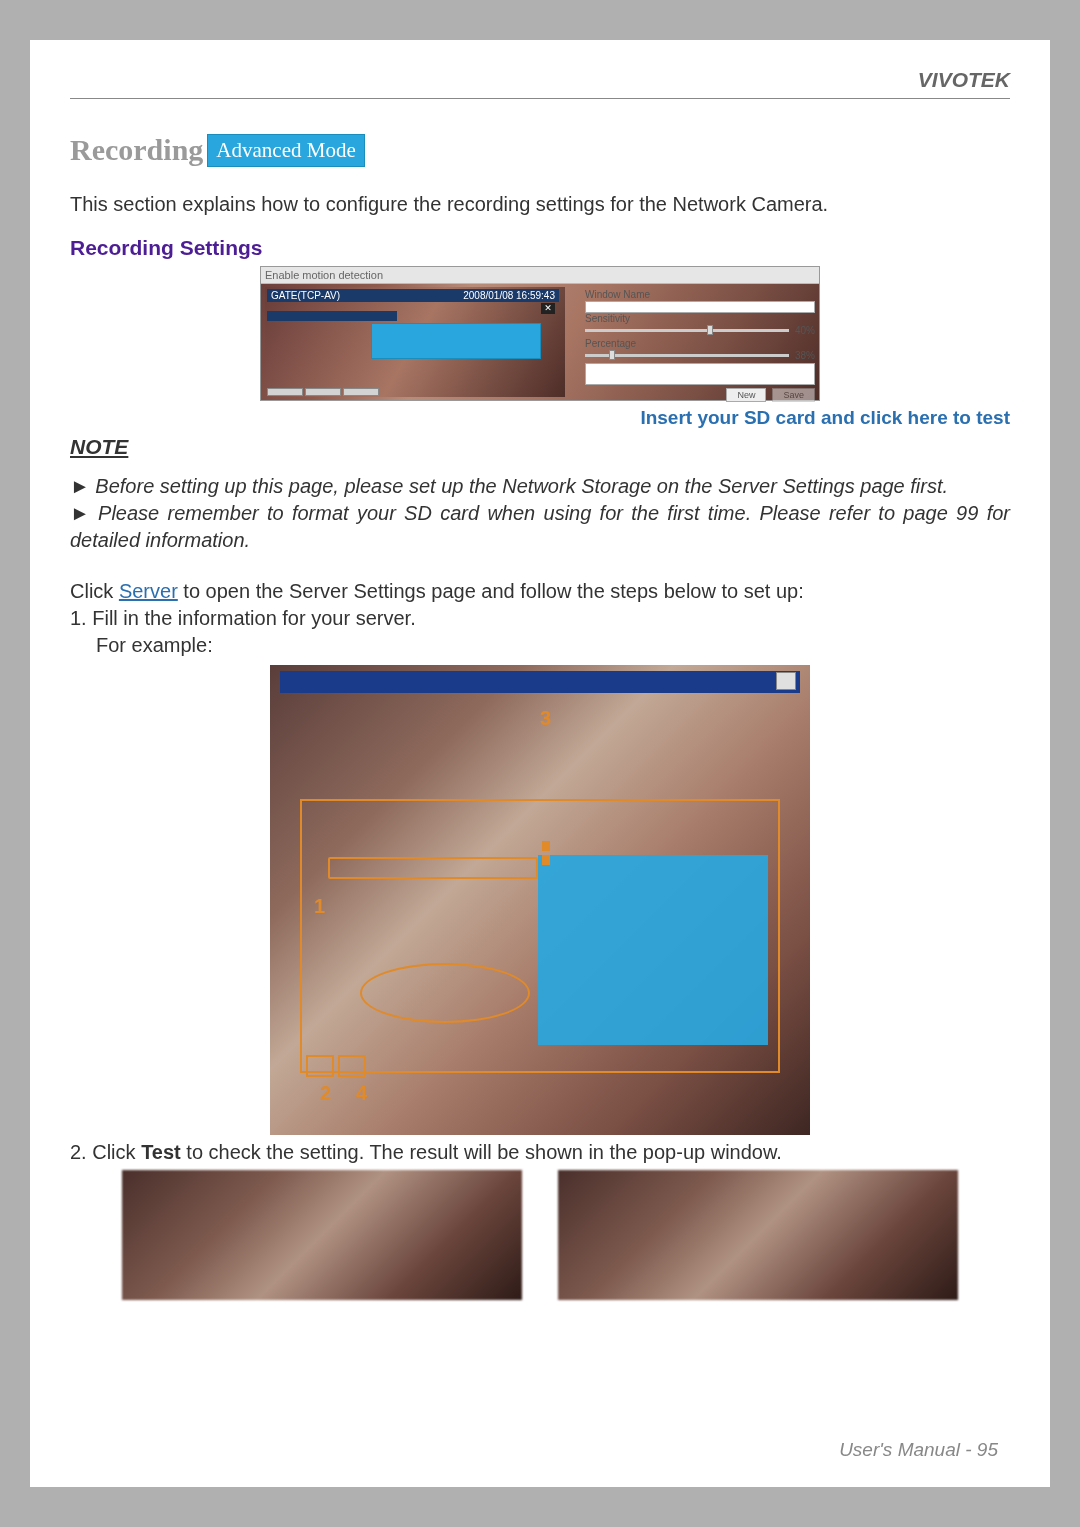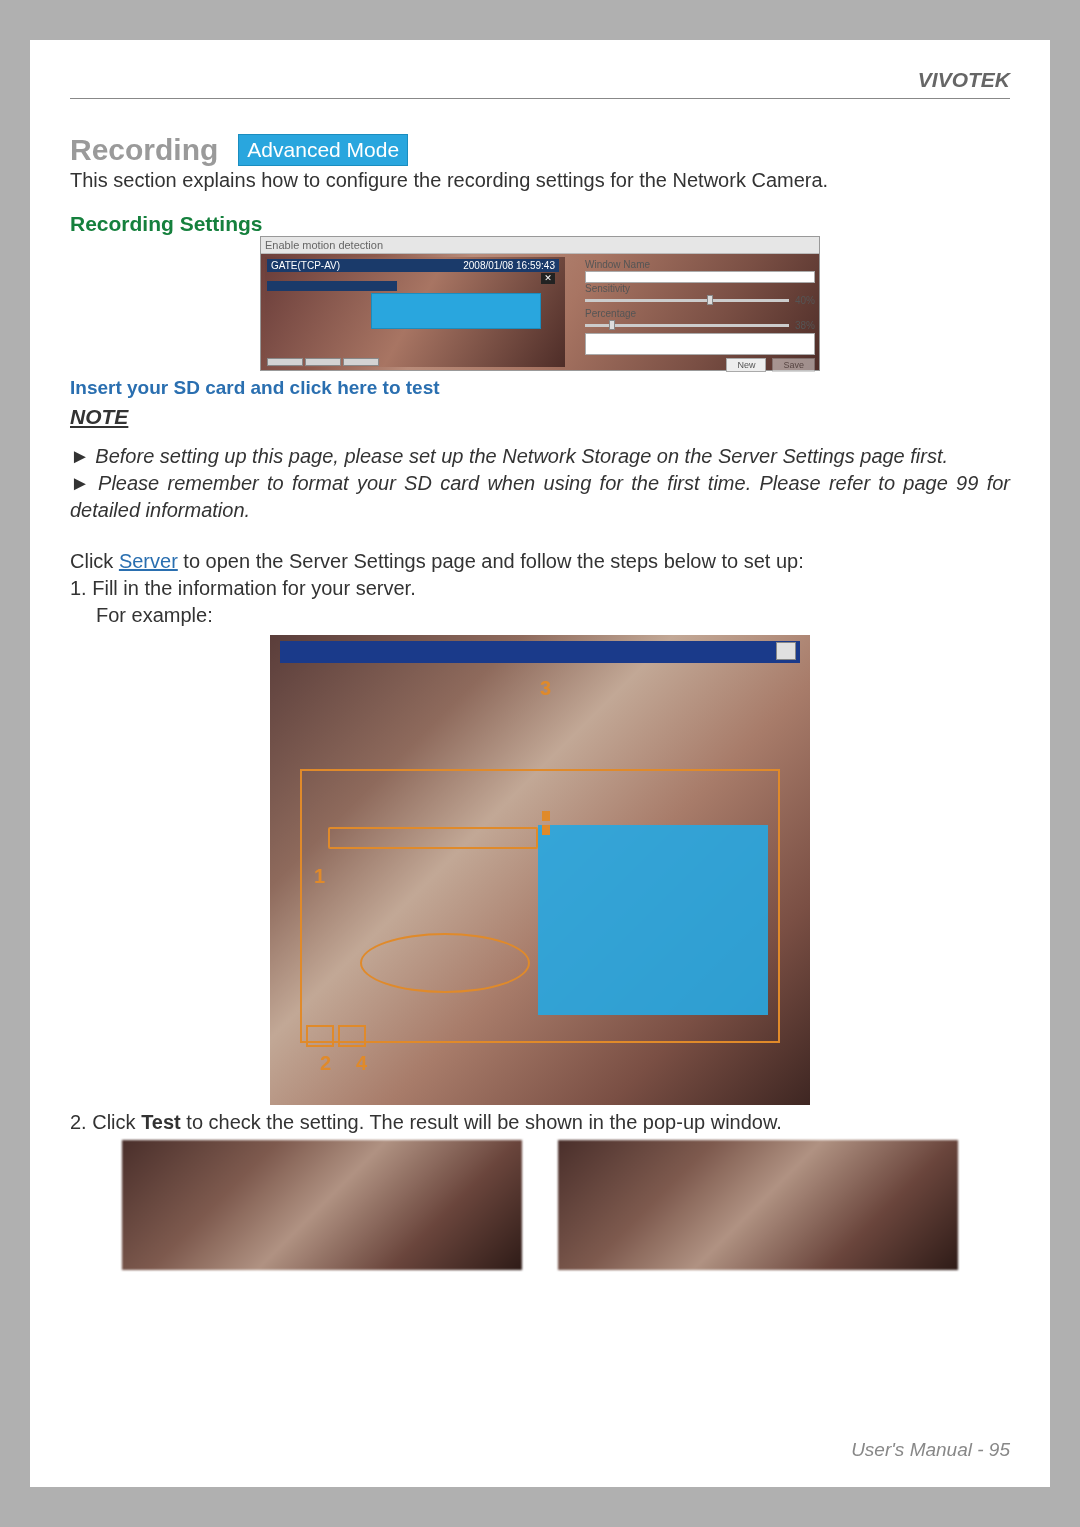--- a/index.html
+++ b/index.html
@@ -31,42 +31,45 @@
     }
     .brand {
       font-style: italic;
       font-weight: bold;
       color: #666;
       font-size: 21px;
     }
     .h-recording {
       display: flex;
       align-items: center;
-      gap: 20px;
+      gap: 4px;
+      margin-bottom: 24px;
+      font-family: Liberation Serif, serif;
     }
     .h-recording .title {
       font-size: 30px;
       font-weight: bold;
       color: #9a9a9a;
     }
     .badge {
       background: #29a6de;
       color: #fff;
       padding: 3px 8px;
       font-size: 21px;
       border: 1px solid #1a8dbf;
     }
     .intro { margin-bottom: 18px; line-height: 1.35; }
     .sub-blue {
-      color: #15803d;
+      color: #4c1d95;
       font-weight: bold;
       font-size: 21px;
+      margin-bottom: 6px;
     }
     .sd-annot {
-      text-align: left;
+      text-align: right;
       color: #2a6fb0;
       font-weight: bold;
       font-size: 19px;
       margin-top: 6px;
       margin-bottom: 6px;
     }
     .note-head {
       font-style: italic;
       font-weight: bold;
       text-decoration: underline;
@@ -181,21 +184,21 @@
       display: flex; gap: 36px; justify-content: center;
       margin-top: 6px;
     }
     .img-box3 {
       width: 400px; height: 130px;
       background: linear-gradient(135deg, #4a2f2b 0%, #7e5a4e 30%, #b09282 50%, #6a453c 75%, #2e1b17 100%);
       filter: blur(1.2px);
     }
     .footer-row {
       position: absolute;
-      bottom: 26px; right: 40px;
+      bottom: 26px; right: 52px;
       color: #888;
       font-style: italic;
       font-size: 19px;
     }
     .indent { padding-left: 18px; }
     .step-block p { line-height: 1.35; }
     .for-ex { padding-left: 26px; }
   </style>
 </head>
 <body>

